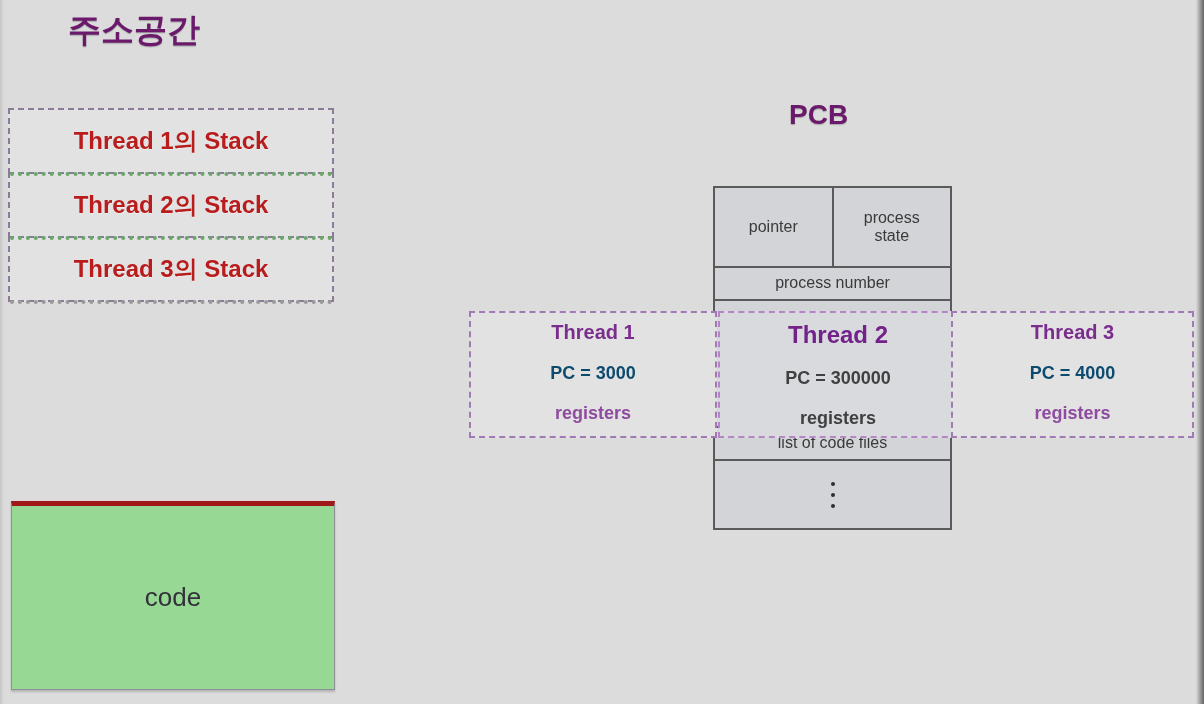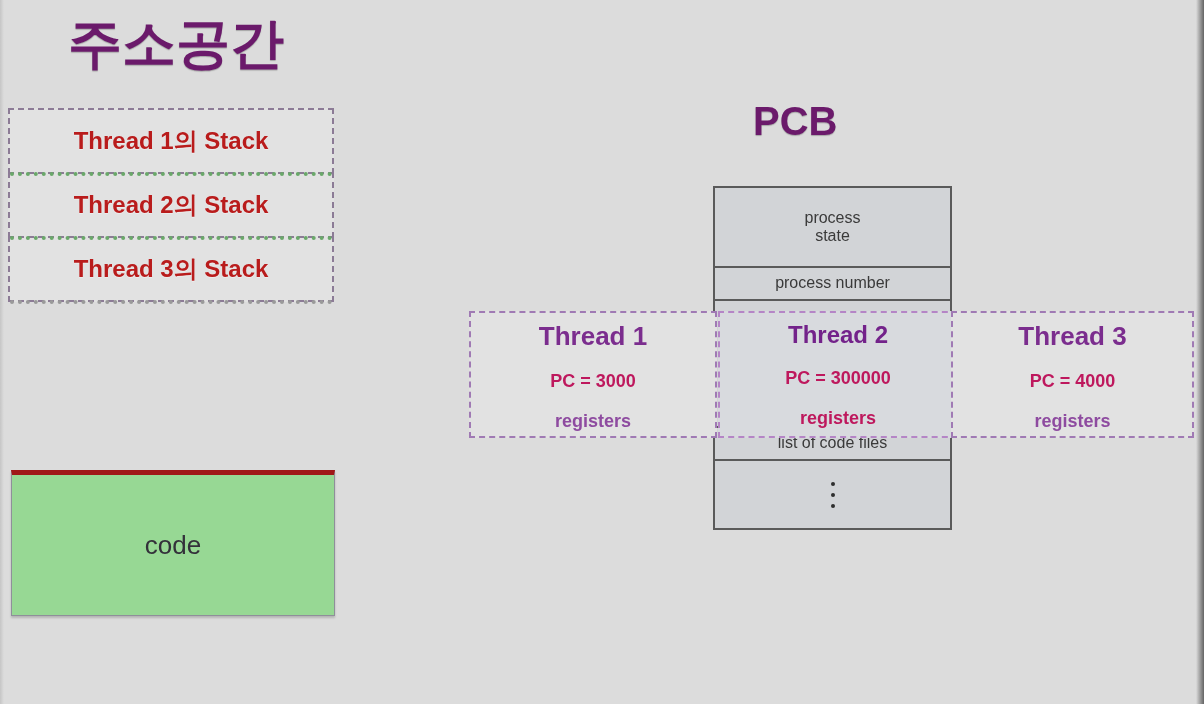--- a/index.html
+++ b/index.html
@@ -38,26 +38,26 @@
     position: absolute;
     color: #6b1a6b;
     font-weight: bold;
     letter-spacing: 0px;
     text-shadow: 0 1px 1px rgba(0,0,0,0.25);
     white-space: nowrap;
   }
   #title-address-space {
     left: 68px;
     top: 8px;
-    font-size: 54px;
+    font-size: 33px;
   }
   #title-pcb {
-    left: 753px;
+    left: 789px;
     top: 99px;
-    font-size: 40px;
+    font-size: 28px;
   }
 
   
   #address-space {
     position: absolute;
     left: 8px;
     top: 108px;
     width: 328px;
     height: 570px;
   }
@@ -106,21 +106,21 @@
     align-items: center;
     justify-content: center;
     box-shadow: 0 2px 2px rgba(0,0,0,0.18);
   }
   .mem-label {
     color: #33313a;
     font-size: 26px;
     white-space: nowrap;
   }
   #region-data { top: 197px; height: 182px; }
-  #region-code { top: 362px; height: 146px; }
+  #region-code { top: 393px; height: 189px; }
 
   
   #pcb-table {
     position: absolute;
     left: 713px;
     top: 186px;
     width: 239px;
     box-sizing: border-box;
     border: 2px solid #5a5a5a;
     background: #d2d4d7;
@@ -174,47 +174,47 @@
     border: 2px dashed #a07ab4;
     background: #e2e2e2;
     display: flex;
     flex-direction: column;
     align-items: center;
     justify-content: flex-start;
     padding-top: 8px;
   }
   .thread-title {
     color: #7b2d8e;
-    font-size: 26px;
+    font-size: 20px;
     font-weight: bold;
     white-space: nowrap;
   }
   .thread-pc {
-    color: #be185d;
+    color: #0c4a6e;
     font-size: 18px;
     font-weight: bold;
     margin-top: 19px;
     white-space: nowrap;
   }
   .thread-regs {
     color: #8e4ba0;
     font-size: 18px;
     font-weight: bold;
     margin-top: 19px;
     white-space: nowrap;
   }
   #thread-1 { left: 469px; width: 248px; }
   #thread-2 {
     left: 718px;
     width: 240px;
     border-color: #b585c6;
     background: #d8dade;
   }
   #thread-2 .thread-title { font-size: 24px; color: #73228a; }
-  #thread-2 .thread-pc, #thread-2 .thread-regs { color: #be185d; }
+  #thread-2 .thread-pc, #thread-2 .thread-regs { color: #404040; }
   #thread-3 { left: 951px; width: 243px; }
 </style>
 </head>
 <body>
 
 <div id="slide">
 
   <div class="slide-title" id="title-address-space">주소공간</div>
 
   <div class="slide-title" id="title-pcb">PCB</div>
@@ -239,20 +239,21 @@
 
 
     <div class="mem-region" id="region-code">
       <span class="mem-label">code</span>
     </div>
   </div>
 
   <div id="pcb-table">
 
     <div class="pcb-row" id="pcb-row-top">
+      <div class="pcb-cell split-left">pointer</div>
       <div class="pcb-cell">
         <div>
           <div>process</div>
           <div>state</div>
         </div>
       </div>
     </div>
 
     <div class="pcb-row" id="pcb-row-number">
       <div class="pcb-cell">process number</div>

